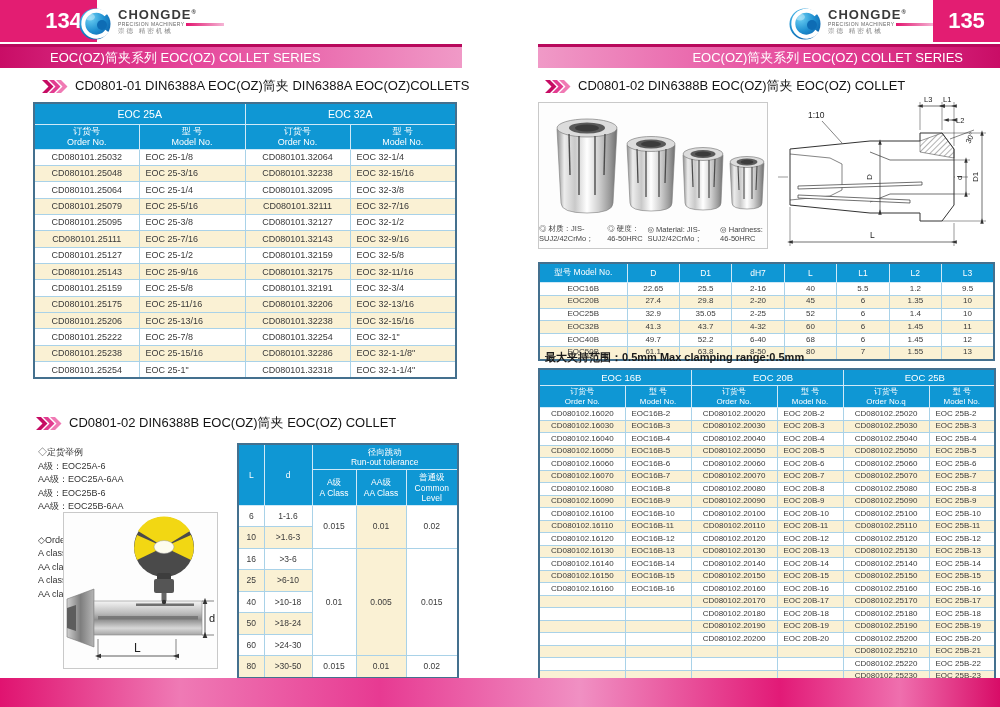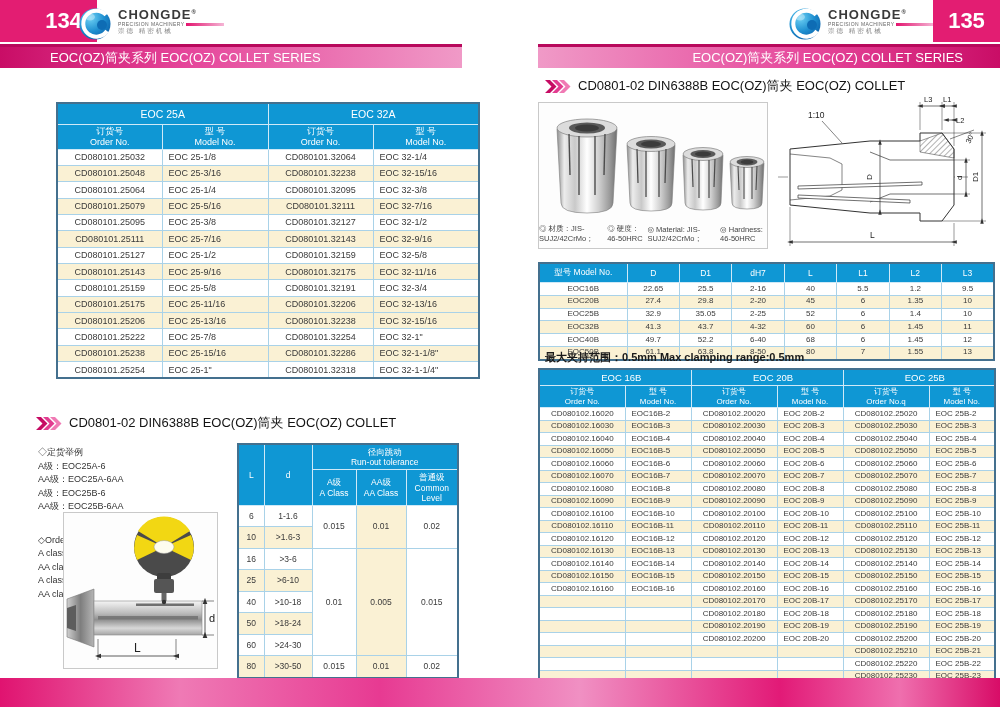--- a/index.html
+++ b/index.html
@@ -34,21 +34,21 @@
   table{border-collapse:collapse;table-layout:fixed;}
   .dtable{border:2px solid #44708e;background:#fff;}
   .dtable th{background:#0f97d4;color:#fff;font-weight:normal;border:1px solid #cfe9f7;padding:1px 2px;}
   .dtable th span{display:block;line-height:1.2;}
   .dtable td{border:1px solid #a9d2e8;text-align:center;color:#3a3a3a;background:#fff;}
   .dtable tr.alt td{background:#faf1d4;}
   .dtable td.ta-l{text-align:left;padding-left:6px;}
   .dtable td.cream{background:#faf1d4;}
 
   
-  .t1{position:absolute;left:56px;top:102px;width:422px;font-size:9px;}
+  .t1{position:absolute;left:33px;top:102px;width:422px;font-size:9px;}
   .t1 th.grp{font-size:10.5px;height:18px;}
   .t1 th{font-size:9px;}
   .t1 td{padding:2.5px 4px;line-height:1.15;}
   .t1 col.c-order{width:105px;} .t1 col.c-model{width:106px;}
 
   
   .tol{position:absolute;left:237px;top:443px;width:220px;font-size:8.5px;}
   .tol th{font-size:8.5px;padding:2px 1px;}
   .tol td{padding:2px 2px;height:16.5px;line-height:1.1;}
   .tol col.cL{width:26px;} .tol col.cd{width:48px;}
@@ -112,20 +112,28 @@
           <span class="logo-dash"></span>
         </div>
       <div class="logo-cn">崇德 精密机械</div>
     </div>
   </div>
 
   <div class="banner left">
     <span class="banner-label">EOC(OZ)筒夹系列  EOC(OZ) COLLET SERIES</span>
   </div>
 
+  <div class="sec-title" style="left:42px;top:77px;">
+    <svg width="26" height="13" viewBox="0 0 26 13">
+      <polygon points="0,0 5,0 11.5,6.5 5,13 0,13 6.5,6.5" fill="#c60b63"></polygon>
+      <polygon points="7,0 12,0 18.5,6.5 12,13 7,13 13.5,6.5" fill="#e23c90"></polygon>
+      <polygon points="14,0 19,0 25.5,6.5 19,13 14,13 20.5,6.5" fill="#f07ab4"></polygon>
+    </svg>
+    <span>CD0801-01 DIN6388A EOC(OZ)筒夹 DIN6388A EOC(OZ)COLLETS</span>
+  </div>
 
   <table class="dtable t1">
     <colgroup>
         <col class="c-order">
         <col class="c-model">
         <col class="c-order">
         <col class="c-model">
       </colgroup>
     <thead>
       <tr>

